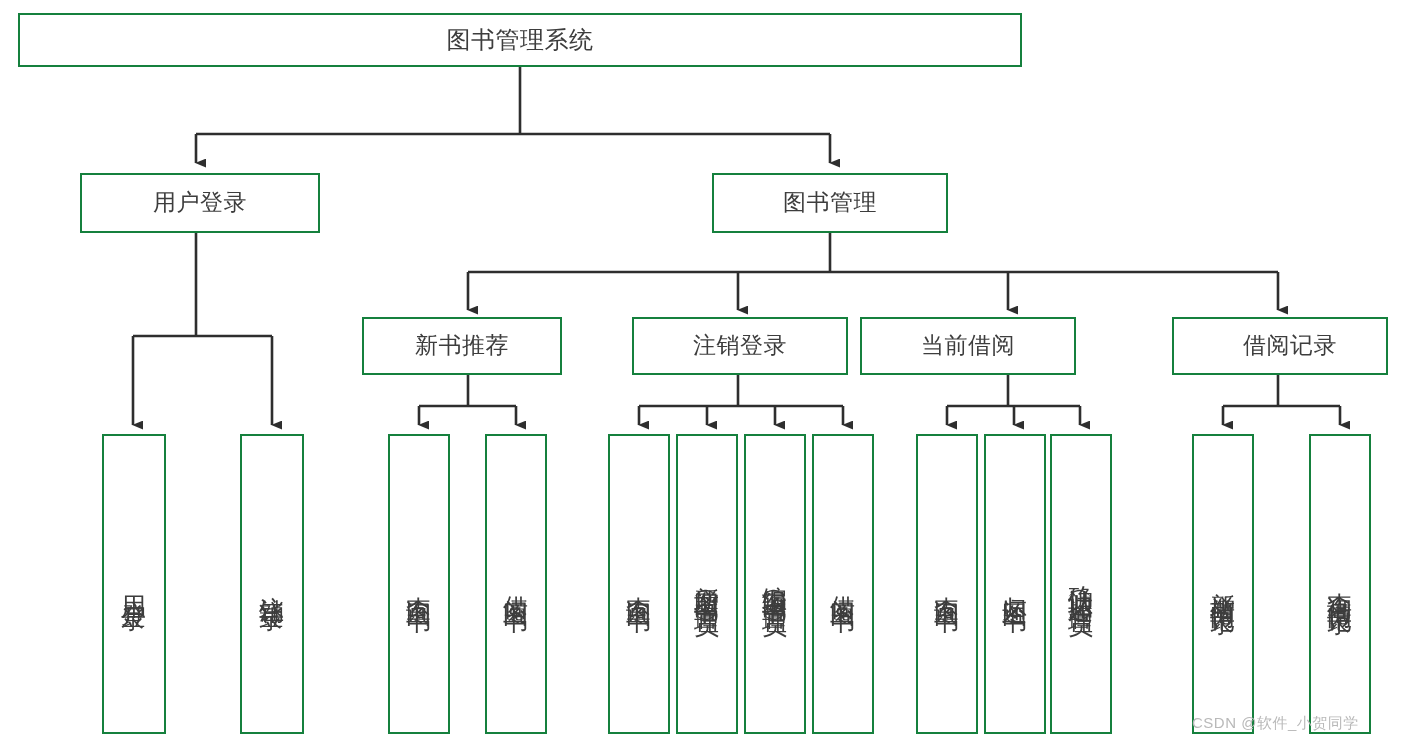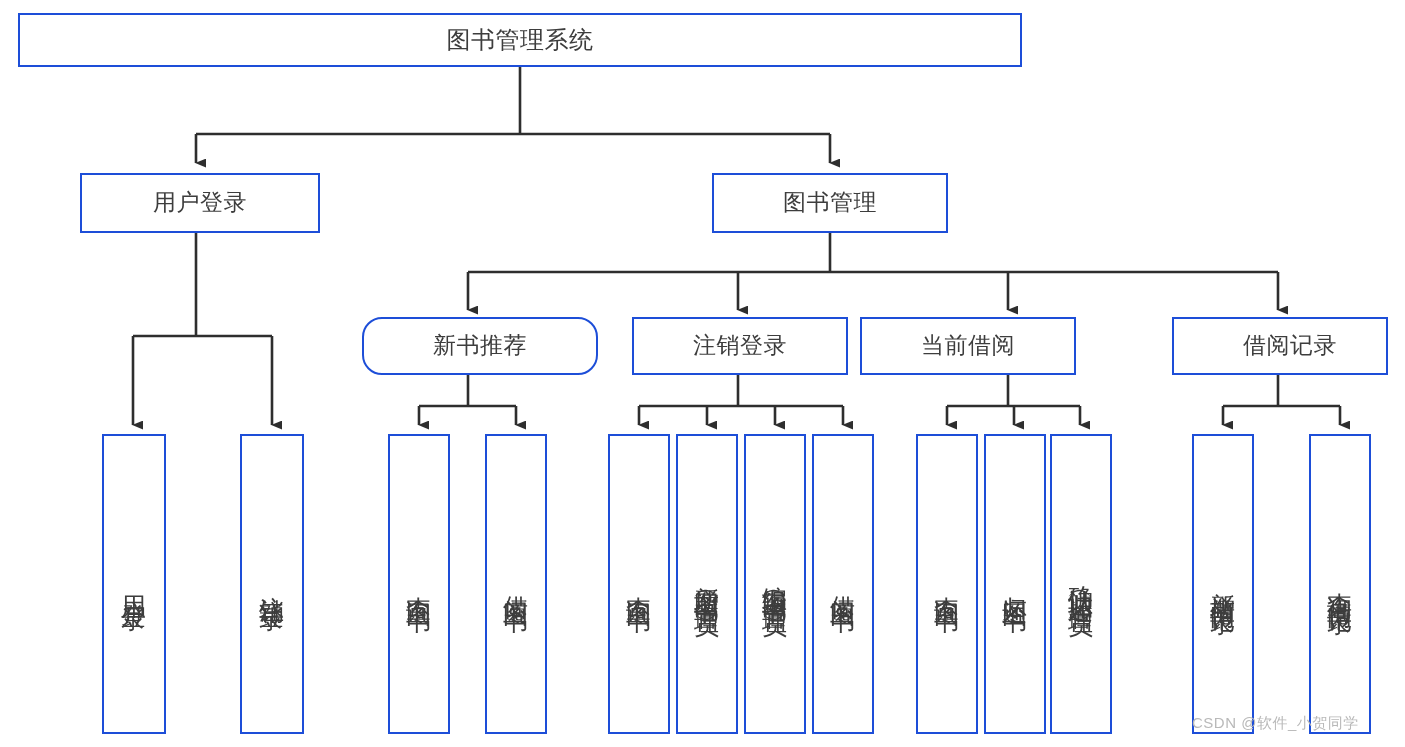--- a/index.html
+++ b/index.html
@@ -23,21 +23,21 @@
     left: 0;
     top: 0;
     width: 1405px;
     height: 747px;
     pointer-events: none;
   }
   .node {
     position: absolute;
     box-sizing: border-box;
     background: #ffffff;
-    border: 2px solid #1d4ed8;
+    border: 2px solid #15803d;
     display: flex;
     align-items: center;
     justify-content: center;
     color: #3a3a3a;
   }
   .node-label {
     display: block;
     text-align: center;
     line-height: 1.02;
     letter-spacing: 0.5px;
@@ -136,21 +136,21 @@
   </div>
 
   <div class="node horiz" style="left:80px; top:173px; width:240px; height:60px;">
     <span class="node-label">用户登录</span>
   </div>
 
   <div class="node horiz" style="left:712px; top:173px; width:236px; height:60px;">
     <span class="node-label">图书管理</span>
   </div>
 
-  <div class="node horiz" style="left:362px; top:317px; width:236px; height:58px;border-radius:20px;">
+  <div class="node horiz" style="left:362px; top:317px; width:200px; height:58px;">
     <span class="node-label">新书推荐</span>
   </div>
 
   <div class="node horiz" style="left:632px; top:317px; width:216px; height:58px;">
     <span class="node-label">注销登录</span>
   </div>
 
   <div class="node horiz" style="left:860px; top:317px; width:216px; height:58px;">
     <span class="node-label">当前借阅</span>
   </div>

